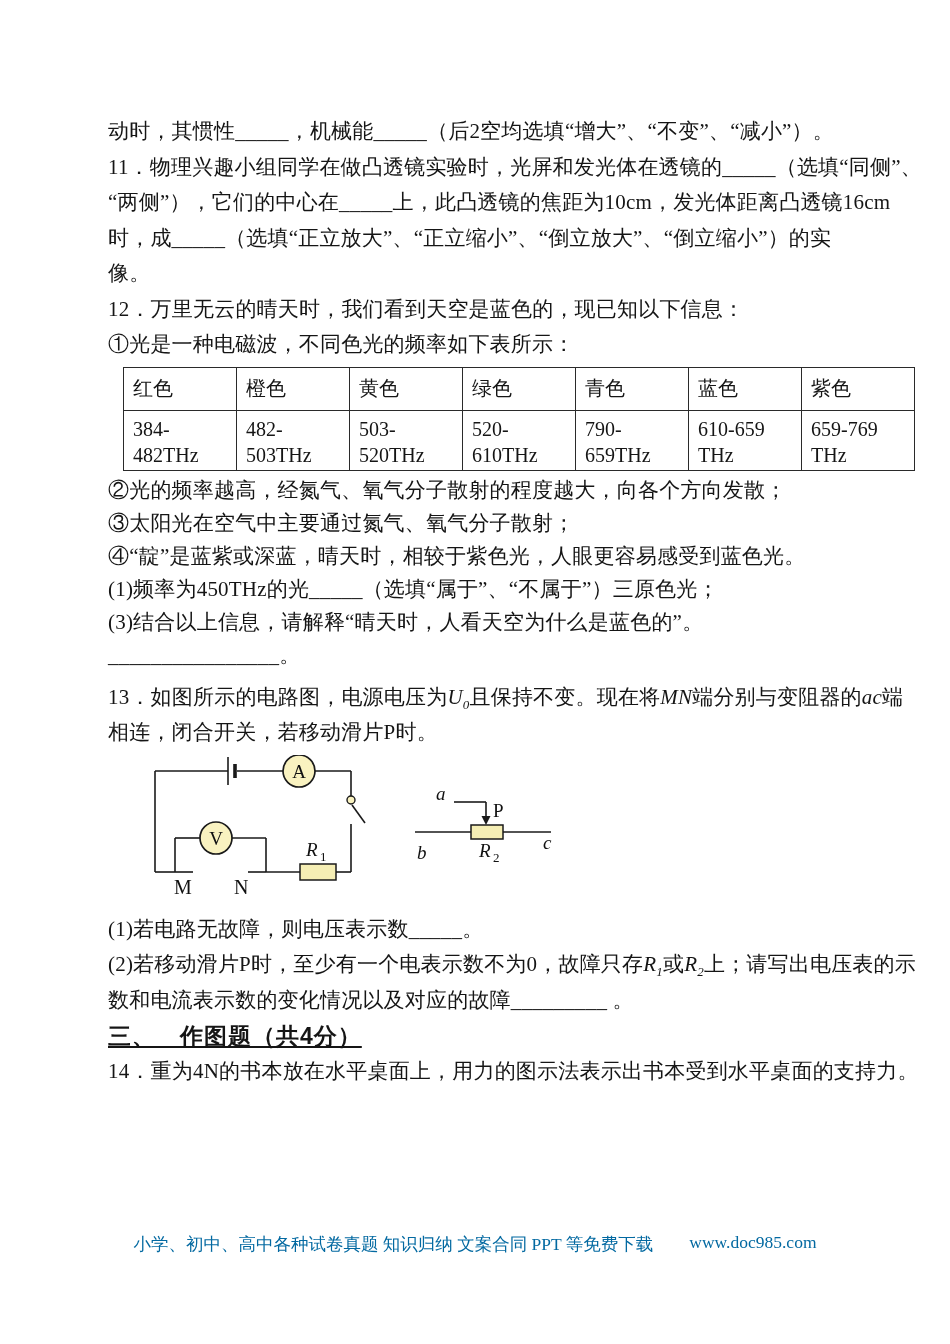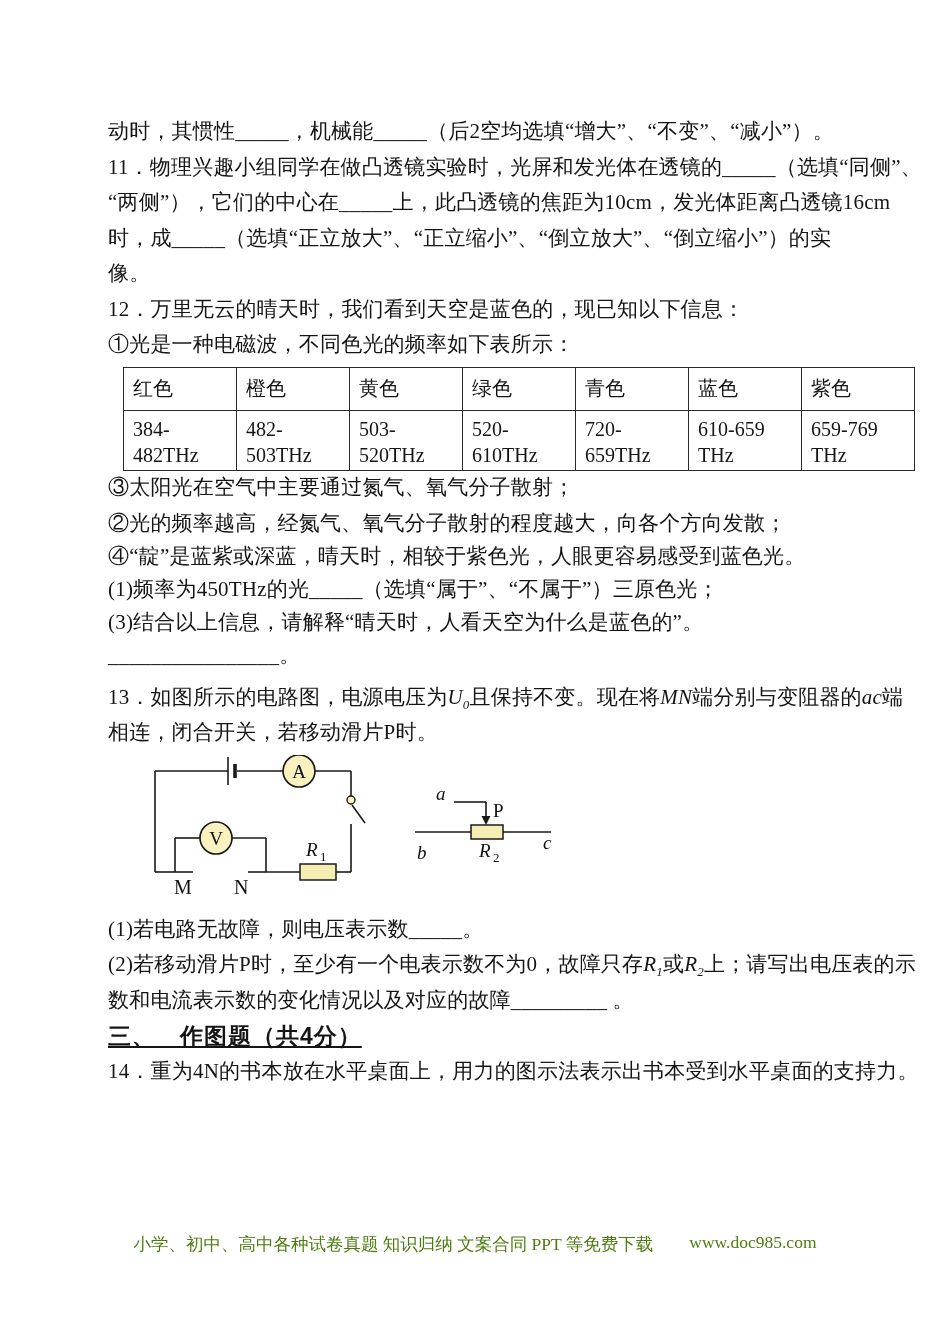--- a/index.html
+++ b/index.html
@@ -64,21 +64,21 @@
     text-decoration: underline;
   }
   .footer {
     position: absolute;
     left: 0; top: 1232px;
     width: 950px;
     display: flex;
     justify-content: center;
     gap: 36px;
     font-size: 17.5px;
-    color: #4d7c0f;
+    color: #0369a1;
   }
   svg text {
     font-family: "Liberation Serif", "DejaVu Serif", serif;
     fill: #111;
   }
   svg .lbl-it { font-style: italic; }
 </style>
 </head>
 <body>
 
@@ -107,32 +107,32 @@
     </tr>
     <tr>
       <td>384-
 482THz</td>
       <td>482-
 503THz</td>
       <td>503-
 520THz</td>
       <td>520-
 610THz</td>
-      <td>720-
+      <td>790-
 659THz</td>
       <td>610-659
 THz</td>
       <td>659-769
 THz</td>
     </tr>
   </tbody>
     </table>
 
+  <div class="ln tight" style="margin-top:3px">②光的频率越高，经氮气、氧气分子散射的程度越大，向各个方向发散；</div>
   <div class="ln tight">③太阳光在空气中主要通过氮气、氧气分子散射；</div>
-  <div class="ln tight" style="margin-top:3px">②光的频率越高，经氮气、氧气分子散射的程度越大，向各个方向发散；</div>
   <div class="ln tight">④“靛”是蓝紫或深蓝，晴天时，相较于紫色光，人眼更容易感受到蓝色光。</div>
   <div class="ln tight">(1)频率为450THz的光_____（选填“属于”、“不属于”）三原色光；</div>
   <div class="ln tight">(3)结合以上信息，请解释“晴天时，人看天空为什么是蓝色的”。</div>
   <div class="ln tight">________________。</div>
 
   <div class="ln" style="margin-top:8px"><span>13．如图所示的电路图，电源电压为</span><span class="it">U</span><span class="sub">0</span><span>且保持不变。现在将</span><span class="it">MN</span><span>端分别与变阻器的</span><span class="it">ac</span><span>端</span></div>
   <div class="ln">相连，闭合开关，若移动滑片P时。</div>
 
   <div class="figure">
     <svg width="470" height="150" viewBox="0 0 470 150">

